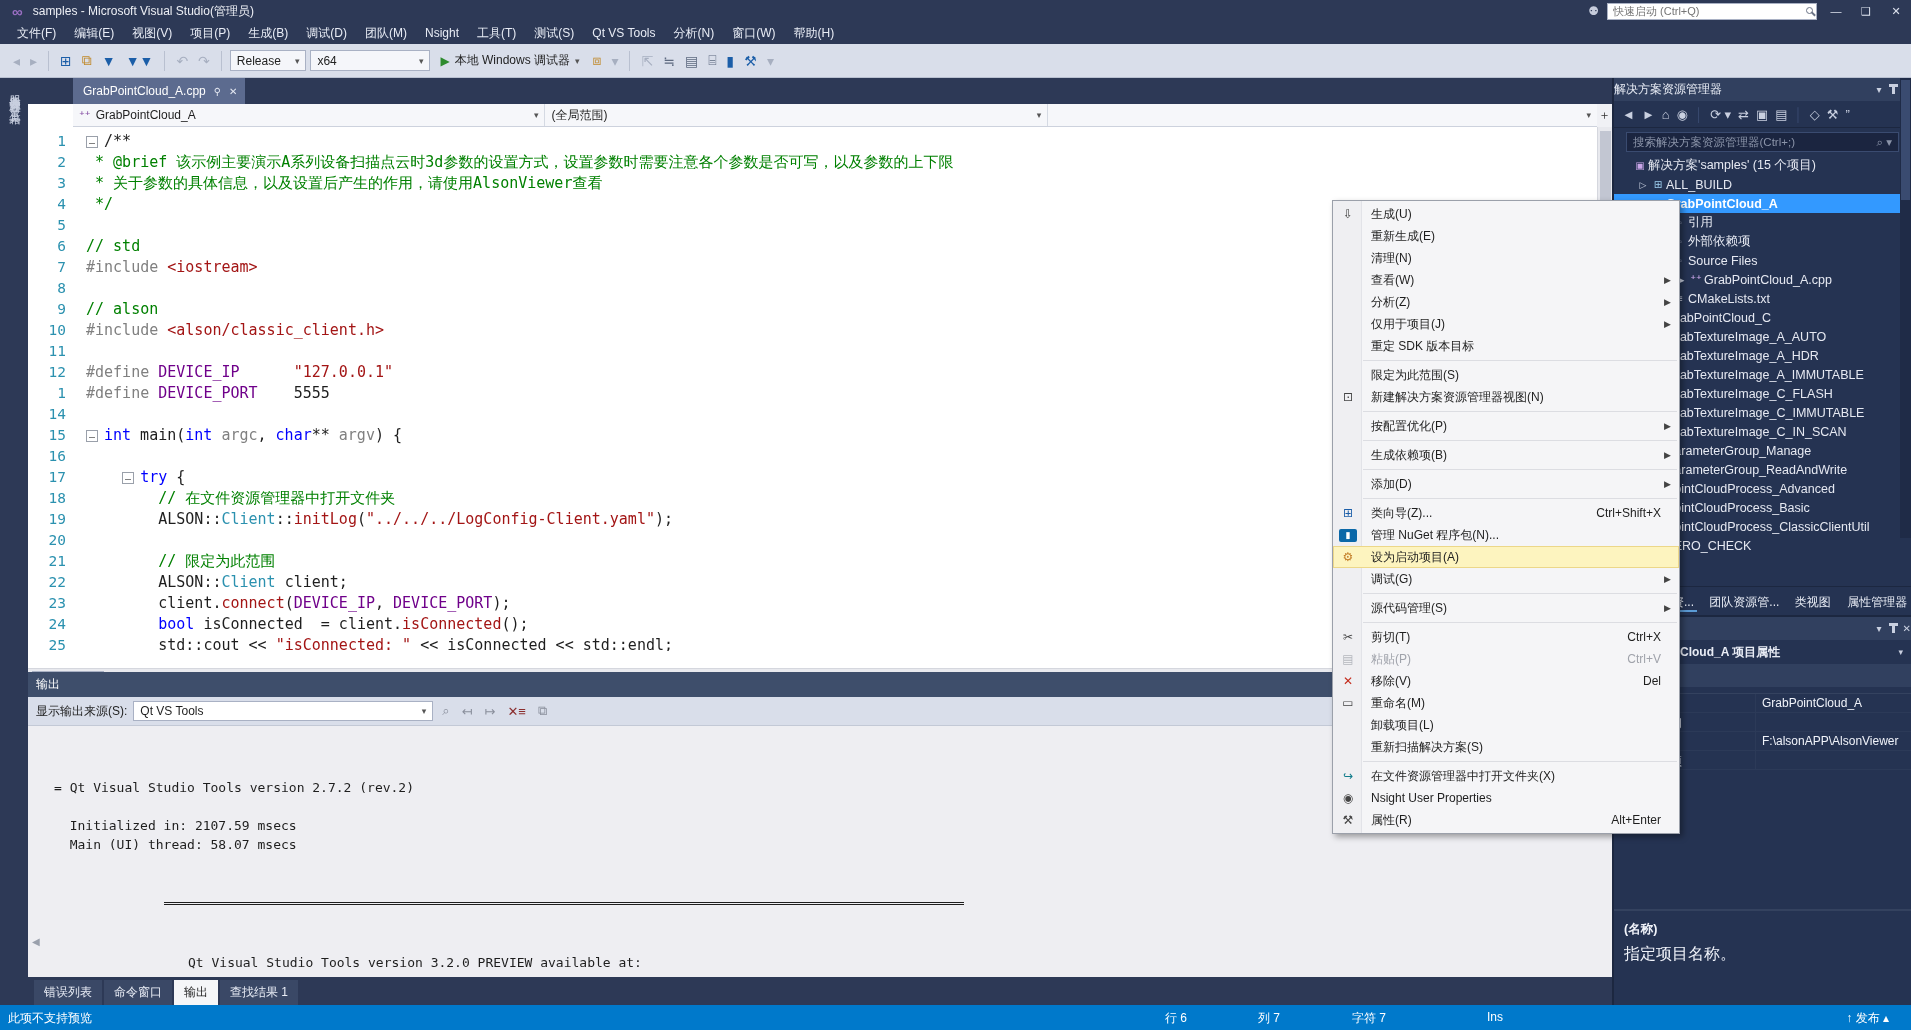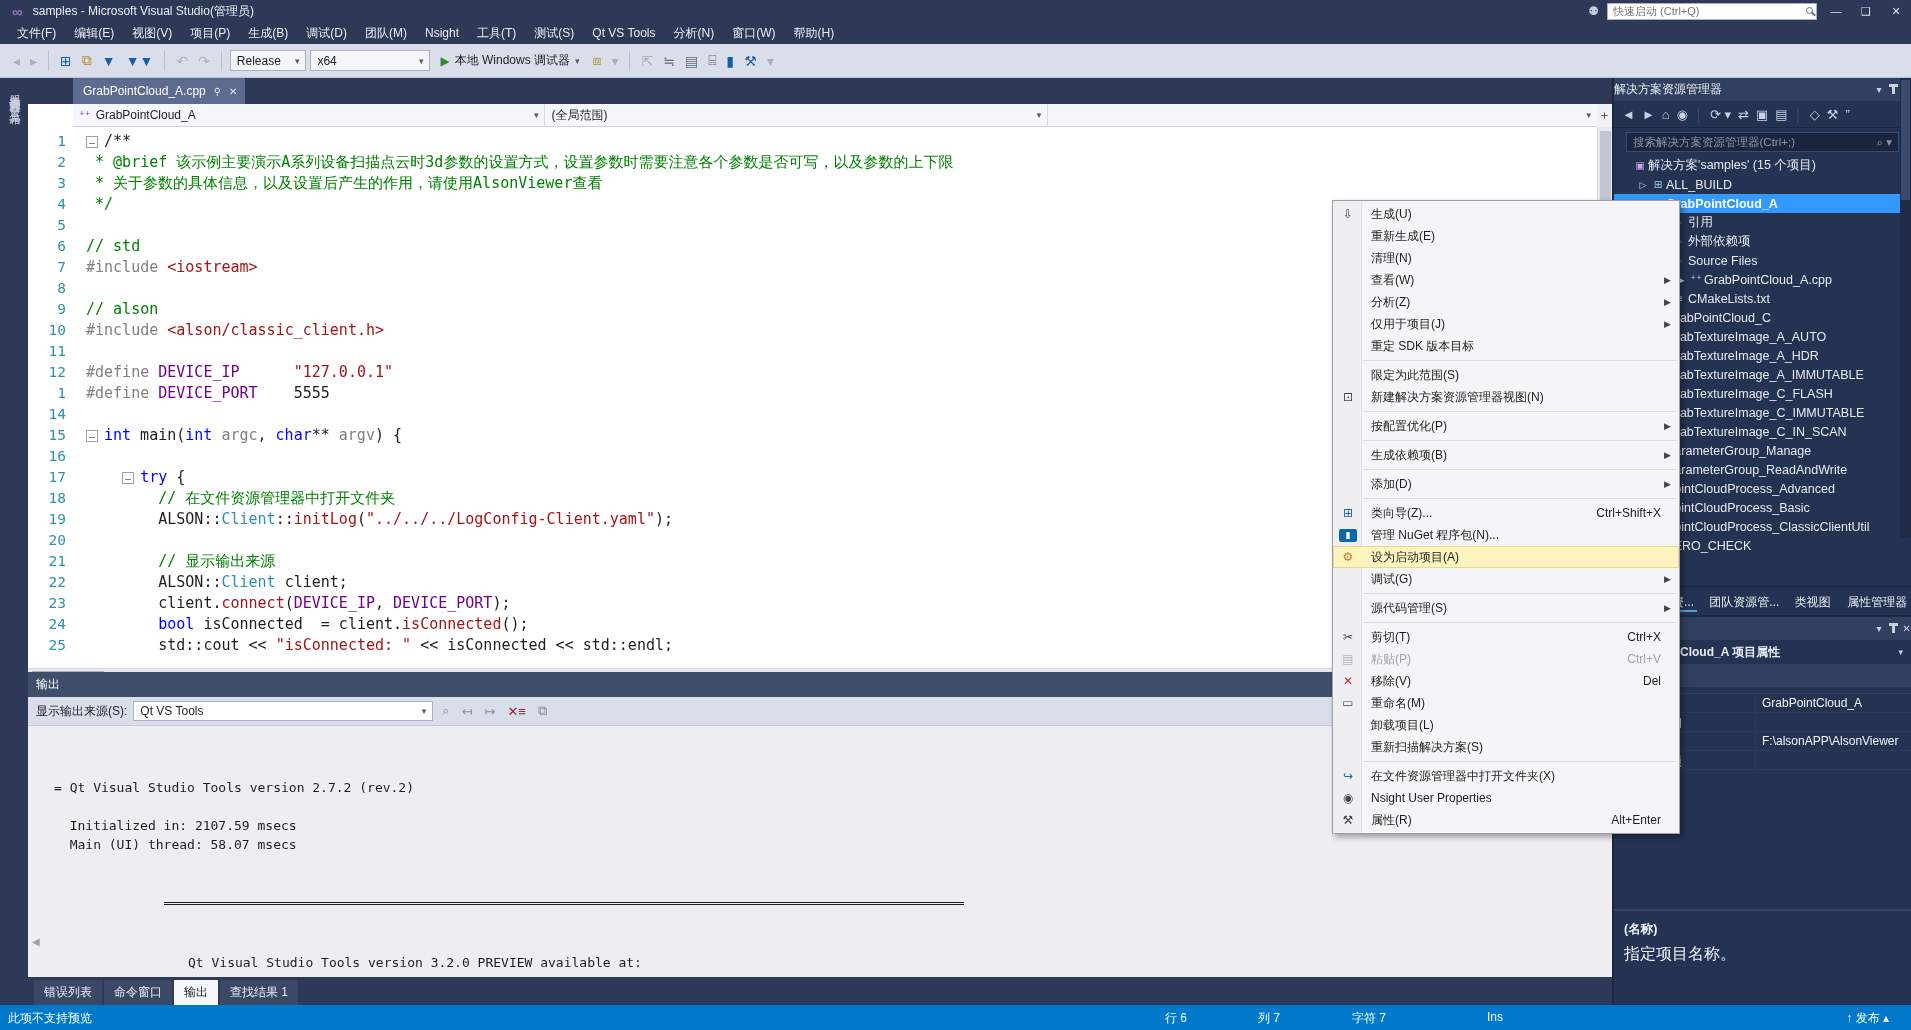--- a/index.html
+++ b/index.html
@@ -258,21 +258,21 @@
           <div class="cl"><span class="ln">11</span><span class="ct"></span></div>
           <div class="cl"><span class="ln">12</span><span class="ct"><span class="tk-pre">#define </span><span class="tk-macro">DEVICE_IP</span><span class="tk-id">      </span><span class="tk-str">"127.0.0.1"</span></span></div>
           <div class="cl"><span class="ln">1</span><span class="ct"><span class="tk-pre">#define </span><span class="tk-macro">DEVICE_PORT</span><span class="tk-id">    </span><span class="tk-id">5555</span></span></div>
           <div class="cl"><span class="ln">14</span><span class="ct"></span></div>
           <div class="cl"><span class="ln">15</span><span class="ct"><span class="tk-fold">–</span><span class="tk-kw">int</span><span class="tk-id"> main(</span><span class="tk-kw">int</span><span class="tk-par"> argc</span><span class="tk-id">, </span><span class="tk-kw">char</span><span class="tk-id">** </span><span class="tk-par">argv</span><span class="tk-id">) {</span></span></div>
           <div class="cl"><span class="ln">16</span><span class="ct"></span></div>
           <div class="cl"><span class="ln">17</span><span class="ct"><span class="tk-id">    </span><span class="tk-fold">–</span><span class="tk-kw">try</span><span class="tk-id"> {</span></span></div>
           <div class="cl"><span class="ln">18</span><span class="ct"><span class="tk-id">        </span><span class="tk-com">// 在文件资源管理器中打开文件夹</span></span></div>
           <div class="cl"><span class="ln">19</span><span class="ct"><span class="tk-id">        ALSON::</span><span class="tk-type">Client</span><span class="tk-id">::</span><span class="tk-fn">initLog</span><span class="tk-id">(</span><span class="tk-str">"../../../LogConfig-Client.yaml"</span><span class="tk-id">);</span></span></div>
           <div class="cl"><span class="ln">20</span><span class="ct"></span></div>
-          <div class="cl"><span class="ln">21</span><span class="ct"><span class="tk-id">        </span><span class="tk-com">// 显示输出来源</span></span></div>
+          <div class="cl"><span class="ln">21</span><span class="ct"><span class="tk-id">        </span><span class="tk-com">// 限定为此范围</span></span></div>
           <div class="cl"><span class="ln">22</span><span class="ct"><span class="tk-id">        ALSON::</span><span class="tk-type">Client</span><span class="tk-id"> client;</span></span></div>
           <div class="cl"><span class="ln">23</span><span class="ct"><span class="tk-id">        client.</span><span class="tk-fn">connect</span><span class="tk-id">(</span><span class="tk-macro">DEVICE_IP</span><span class="tk-id">, </span><span class="tk-macro">DEVICE_PORT</span><span class="tk-id">);</span></span></div>
           <div class="cl"><span class="ln">24</span><span class="ct"><span class="tk-id">        </span><span class="tk-kw">bool</span><span class="tk-id"> isConnected  = client.</span><span class="tk-fn">isConnected</span><span class="tk-id">();</span></span></div>
           <div class="cl"><span class="ln">25</span><span class="ct"><span class="tk-id">        std::cout &lt;&lt; </span><span class="tk-squig">"isConnected: "</span><span class="tk-id"> &lt;&lt; isConnected &lt;&lt; std::endl;</span></span></div>
         </div>
     </div>
     <div id="vscroll">
         <div id="vthumb"></div>
       </div>
     <div id="editor-bottom">

